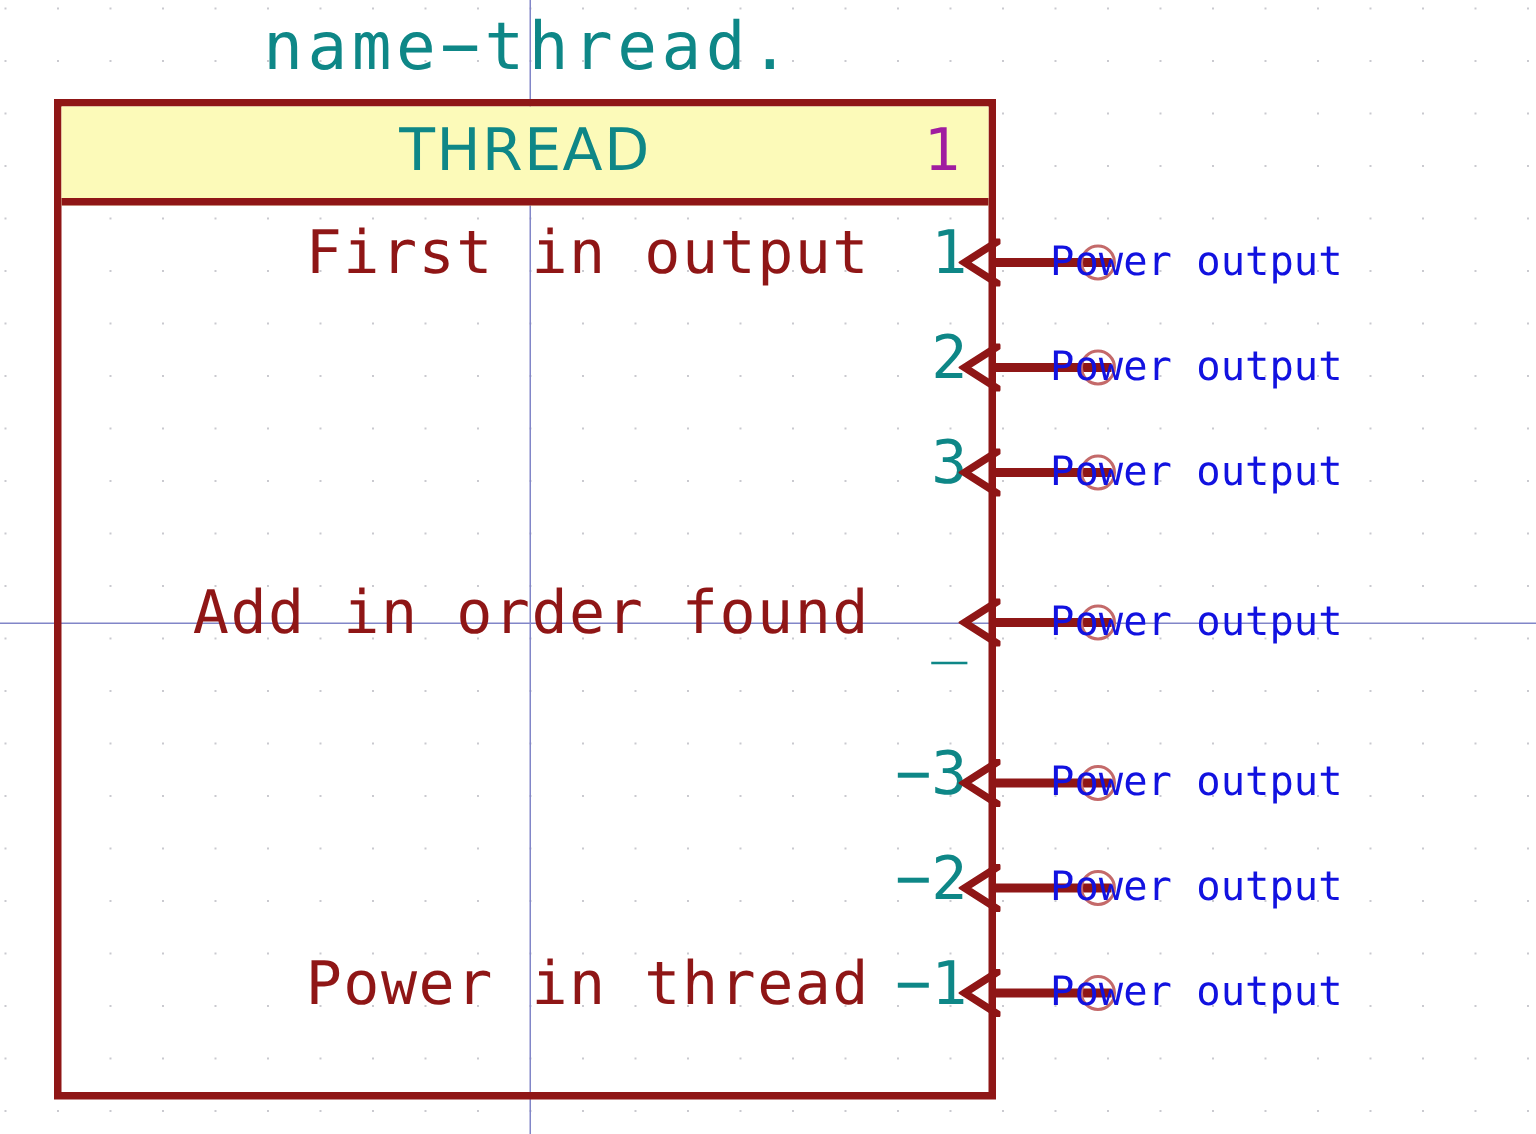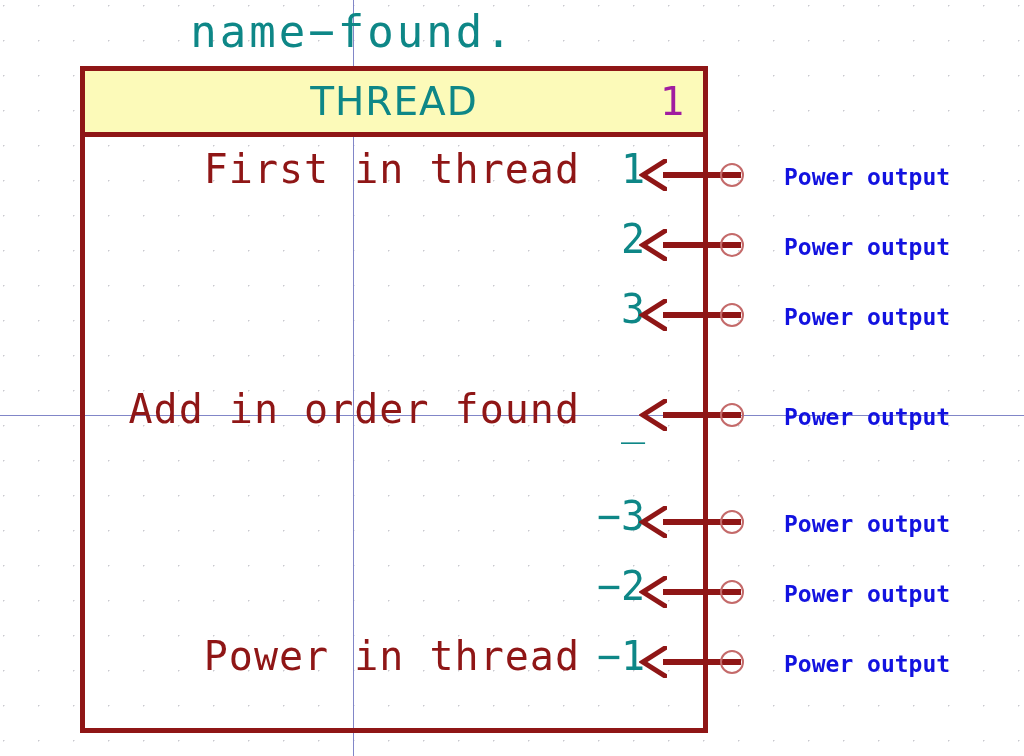--- a/index.html
+++ b/index.html
@@ -45,21 +45,20 @@
   
   #symbol-body {
     position: absolute;
     left: 36px;
     top: 66px;
     width: 628px;
     height: 667px;
     border: 5px solid #8f1616;
     box-sizing: border-box;
     background: transparent;
-    margin-left: 44px;
   }
   #symbol-header {
     position: absolute;
     left: 0;
     top: 0;
     right: 0;
     height: 66px;
     background: #fcfab9;
     border-bottom: 5px solid #8f1616;
     box-sizing: border-box;
@@ -158,50 +157,50 @@
     top: -12px;
     width: 24px;
     height: 24px;
     border: 2px solid #c46a6a;
     border-radius: 50%;
     box-sizing: border-box;
     background: transparent;
   }
   .pin-etype {
     position: absolute;
-    left: 784px;
+    left: 700px;
     bottom: -15px;
     color: #1212e0;
     font-family: "DejaVu Sans Mono", monospace;
-    font-size: 23px;
-    font-weight: bold;
+    font-size: 27px;
+    font-weight: normal;
     white-space: nowrap;
     letter-spacing: 0px;
   }
 </style>
 </head>
 <body>
 
 <div id="canvas">
 
   <div class="axis-v" id="axis-vertical" style="left: 353px;"></div>
   <div class="axis-h" id="axis-horizontal" style="top: 415px;"></div>
 
-  <div id="symbol-title">name−found.</div>
+  <div id="symbol-title">name−thread.</div>
 
   <div id="symbol-body">
     <div id="symbol-header">
       <span class="hdr-name">THREAD</span>
       <span class="hdr-unit">1</span>
     </div>
   </div>
 
   <div id="pin-layer">
   <div class="pin-row" style="top: 175px;">
-    <span class="pin-name">First in thread</span>
+    <span class="pin-name">First in output</span>
     <span class="pin-number">1</span>
     <span class="pin-arrow">
       <svg width="28" height="32" viewBox="0 0 28 32">
         <polyline points="26,2 4,16 26,30" fill="none" stroke="#8f1616" stroke-width="5" stroke-linecap="square" stroke-linejoin="miter"></polyline>
       </svg>
     </span>
     <span class="pin-lead"></span>
     <span class="pin-endpoint"></span>
     <span class="pin-etype">Power output</span>
   </div>

